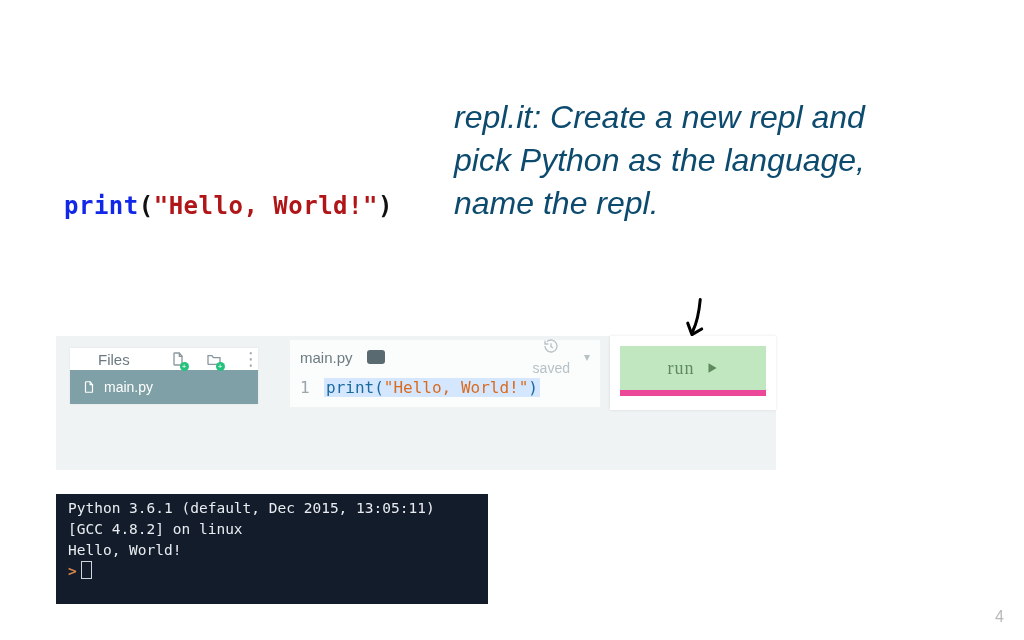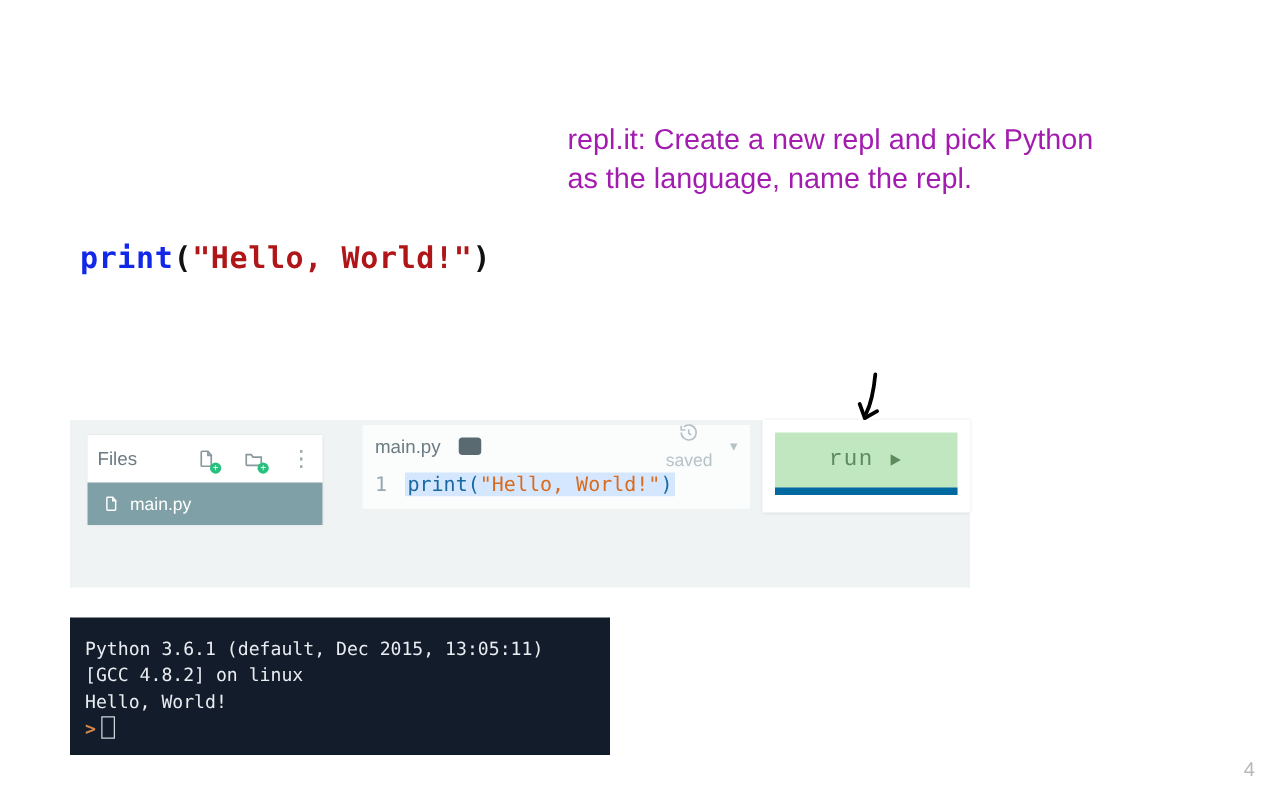--- a/index.html
+++ b/index.html
@@ -29,23 +29,24 @@
     letter-spacing: 0.5px;
     color: #111;
   }
 
   
   .instr {
     position: absolute;
     left: 454px;
     top: 96px;
     width: 430px;
-    font-size: 23px;
+    font-size: 32px;
     line-height: 1.35;
-    color: #a21caf;
+    color: #0c4a6e;
+    font-style: italic;
   }
   .instr p { margin: 0 0 22px 0; }
 
   
   .big-code {
     position: absolute;
     left: 64px;
     top: 192px;
     font-family: "Menlo", "Consolas", monospace;
     font-size: 24px;
@@ -83,22 +84,22 @@
     position: absolute;
     left: 70px;
     top: 348px;
     width: 188px;
     background: #fff;
     box-shadow: 0 0 2px rgba(0,0,0,0.08);
   }
   .files-header {
     display: flex;
     align-items: center;
-    height: 38px;
-    padding: 0 8px;
+    height: 22px;
+    padding: 0 28px;
     gap: 20px;
     color: #6a7a82;
     font-family: "Helvetica Neue", Arial, sans-serif;
     font-size: 15px;
   }
   .files-header .label { flex: 0 0 auto; }
   .files-header .spacer { flex: 1; }
   .icon-btn {
     display: inline-flex;
     align-items: center;
@@ -194,46 +195,46 @@
     top: 336px;
     width: 166px;
     height: 74px;
     background: #fff;
     box-shadow: 0 0 3px rgba(0,0,0,0.1);
   }
   .run-btn {
     margin: 10px 10px 0 10px;
     height: 44px;
     background: #c0e7c0;
-    border-bottom: 6px solid #0369a1;
+    border-bottom: 6px solid #ec4899;
     display: flex;
     align-items: center;
     justify-content: center;
     gap: 10px;
     color: #5e8a5e;
-    font-family: Liberation Mono, monospace;
+    font-family: Liberation Serif, serif;
     font-size: 18px;
     letter-spacing: 1px;
     cursor: pointer;
   }
   .run-btn svg { width: 14px; height: 14px; }
 
   
   .terminal {
     position: absolute;
     left: 56px;
     top: 494px;
     width: 432px;
     height: 110px;
     background: #131c2b;
     color: #e9edf1;
     font-family: "Menlo","Consolas",monospace;
     font-size: 14.5px;
     line-height: 1.45;
-    padding: 16px 12px;
+    padding: 4px 12px;
     box-sizing: border-box;
     white-space: pre;
   }
   .term-prompt { color: #d8874b; font-weight: bold; }
   .term-cursor {
     display: inline-block;
     width: 9px; height: 16px;
     border: 1.5px solid #cfd6db;
     vertical-align: -3px;
     margin-left: 4px;

